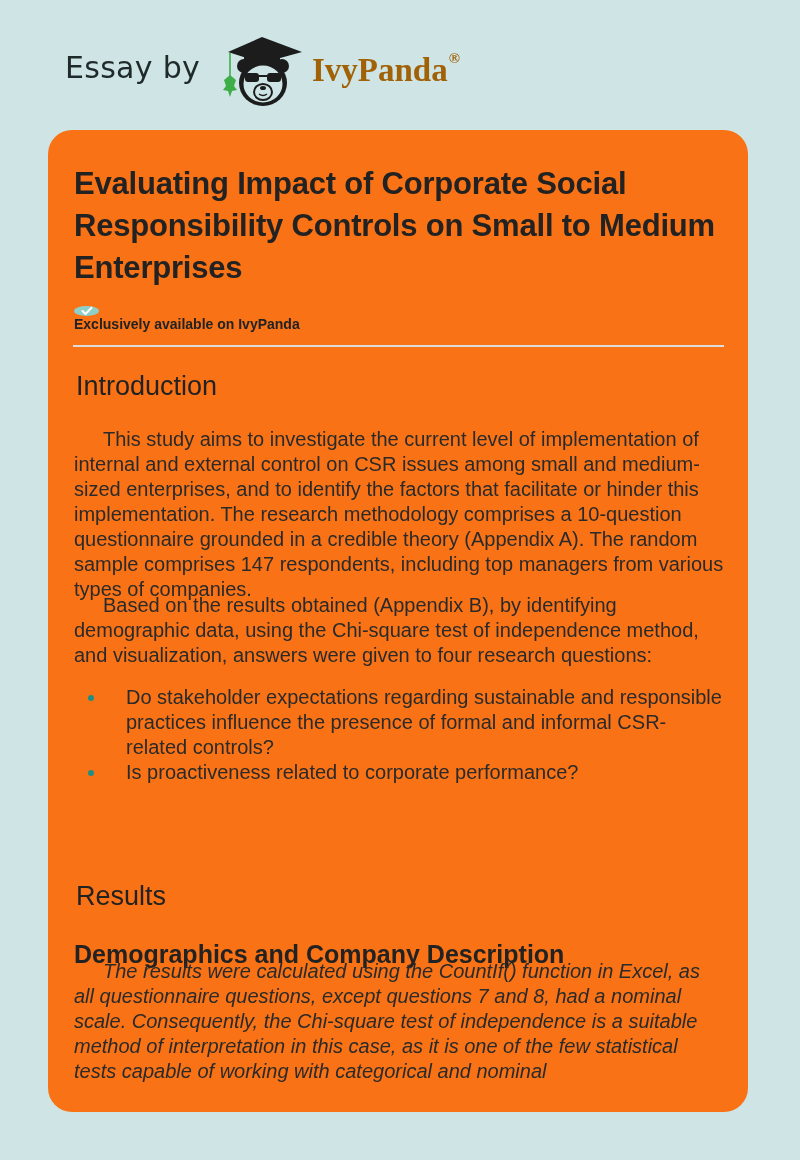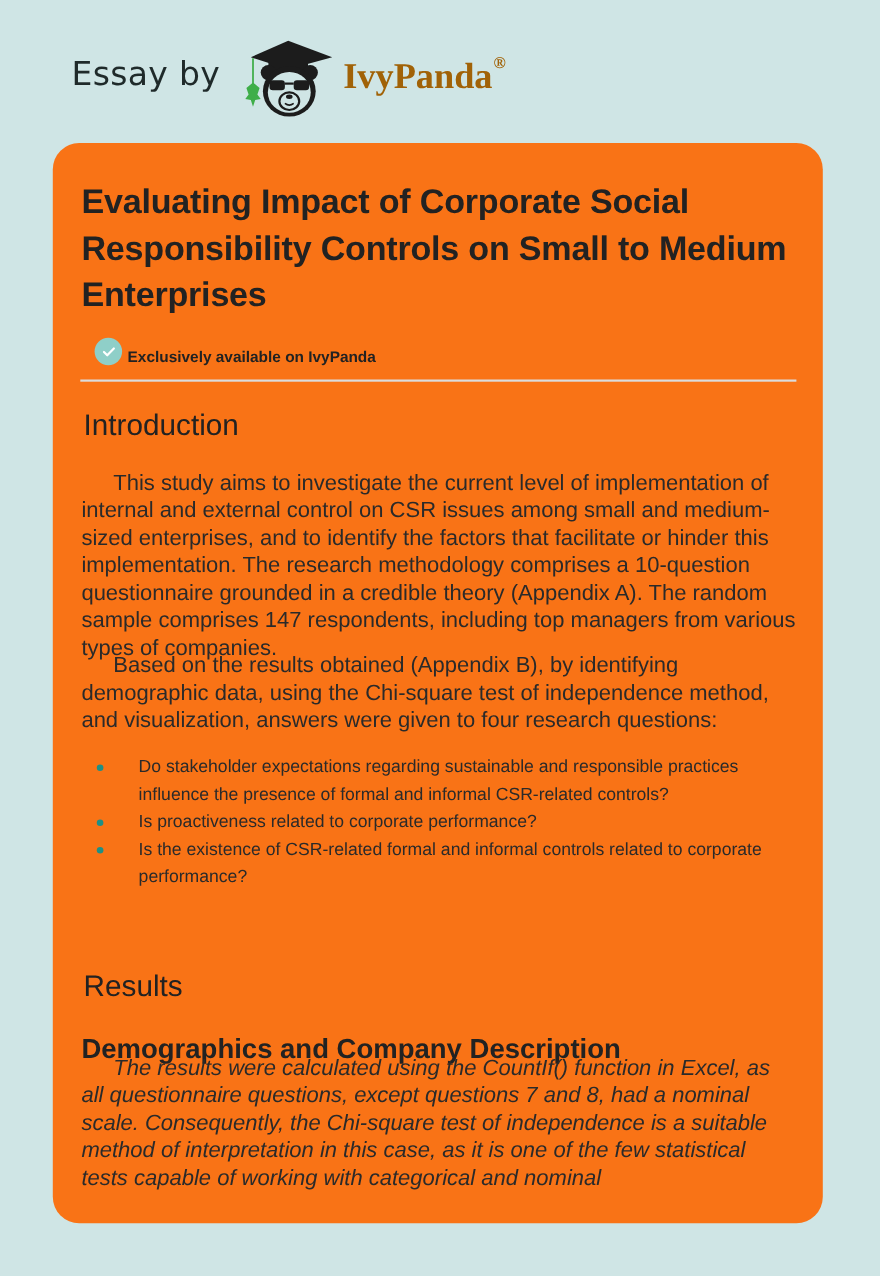--- a/index.html
+++ b/index.html
@@ -77,24 +77,25 @@
       width: 650px;
       font-size: 31px;
       line-height: 42px;
       font-weight: bold;
       color: #222;
       letter-spacing: -0.2px;
     }
     .exclusive {
       position: absolute;
       top: 176px;
-      left: 12px;
+      left: 0;
       height: 26px;
       display: flex;
-      align-items: flex-end;
+      align-items: flex-start;
+      flex-direction: column;
     }
     .check-badge {
       width: 25px;
       height: 25px;
       border-radius: 50%;
       background: #8fcfc8;
       display: flex;
       align-items: center;
       justify-content: center;
       margin-right: 5px;
@@ -144,21 +145,21 @@
       list-style: none;
       margin: 0;
       padding: 0;
       position: absolute;
       left: 0;
       width: 650px;
     }
     ul.questions li {
       position: relative;
       padding-left: 52px;
-      font-size: 16px;
+      font-size: 20px;
       line-height: 25px;
       color: #2a2a2a;
     }
     .bullet {
       position: absolute;
       left: 14px;
       top: 10px;
       width: 6px;
       height: 6px;
       border-radius: 50%;
@@ -221,24 +222,20 @@
 
     <ul class="questions" style="top: 555px;">
       <li>
         <span class="bullet"></span>
         <span>Do stakeholder expectations regarding sustainable and responsible practices influence the presence of formal and informal CSR-related controls?</span>
       </li>
       <li>
         <span class="bullet"></span>
         <span>Is proactiveness related to corporate performance?</span>
       </li>
-      <li>
-        <span class="bullet"></span>
-        <span>Is the existence of CSR-related formal and informal controls related to corporate performance?</span>
-      </li>
     </ul>
 
     <h2 style="top: 750px;">Results</h2>
 
     <h3 style="top: 810px;">Demographics and Company Description</h3>
 
     <p class="para" style="top: 829px; font-style: italic;">The results were calculated using the CountIf() function in Excel, as all questionnaire questions, except questions 7 and 8, had a nominal scale. Consequently, the Chi-square test of independence is a suitable method of interpretation in this case, as it is one of the few statistical tests capable of working with categorical and nominal</p>
   </div>
 </div>
 

